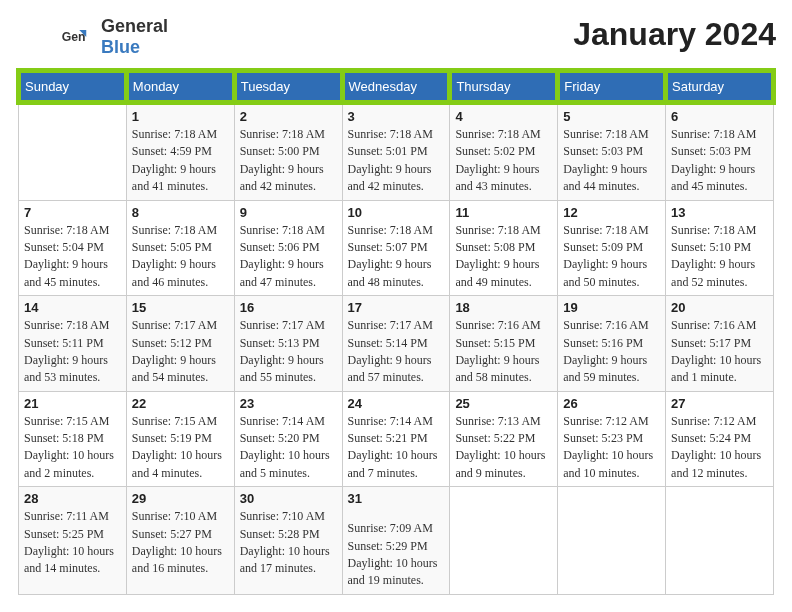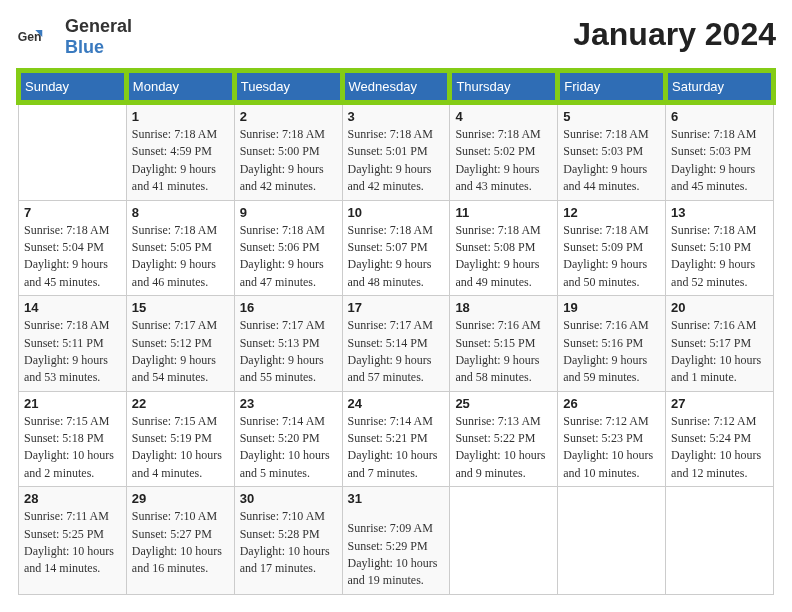--- a/index.html
+++ b/index.html
@@ -12,21 +12,22 @@
     }
     .header {
       display: flex;
       justify-content: space-between;
       align-items: flex-start;
       margin-bottom: 10px;
     }
     .logo {
       display: flex;
       align-items: center;
-      gap: 21px;
+      gap: 13px;
+      margin-left: 44px;
     }
     .logo-text-general {
       font-size: 18px;
       font-weight: bold;
       color: #333;
     }
     .logo-text-blue {
       font-size: 18px;
       font-weight: bold;
       color: #3a7abf;

